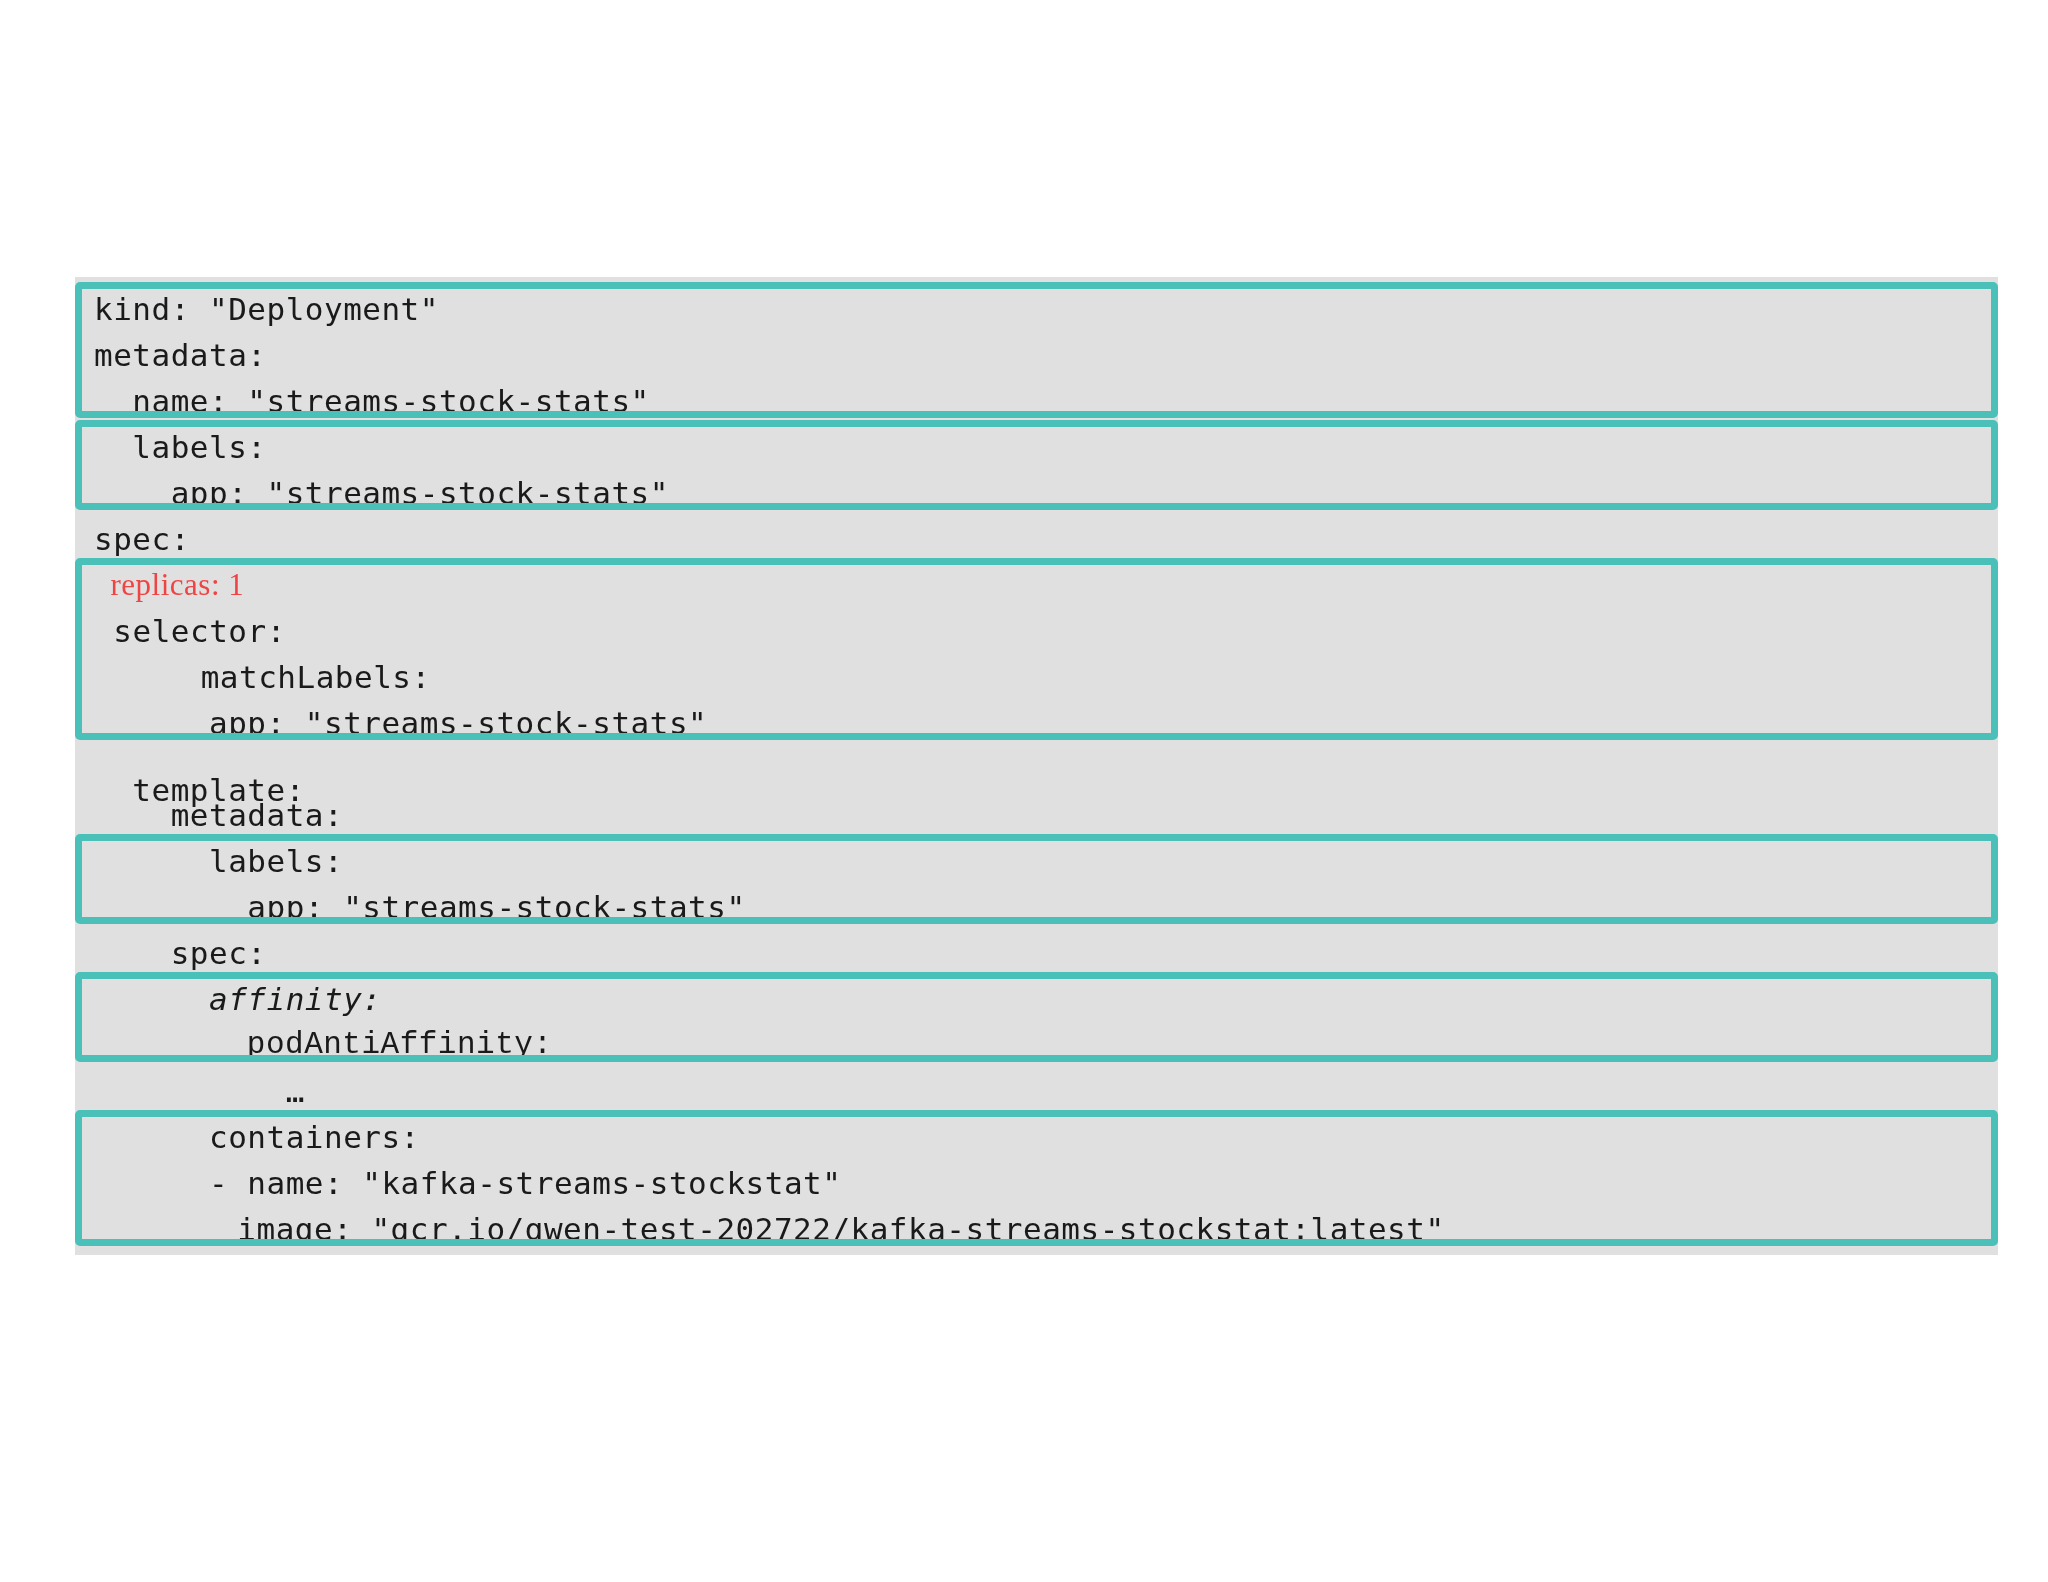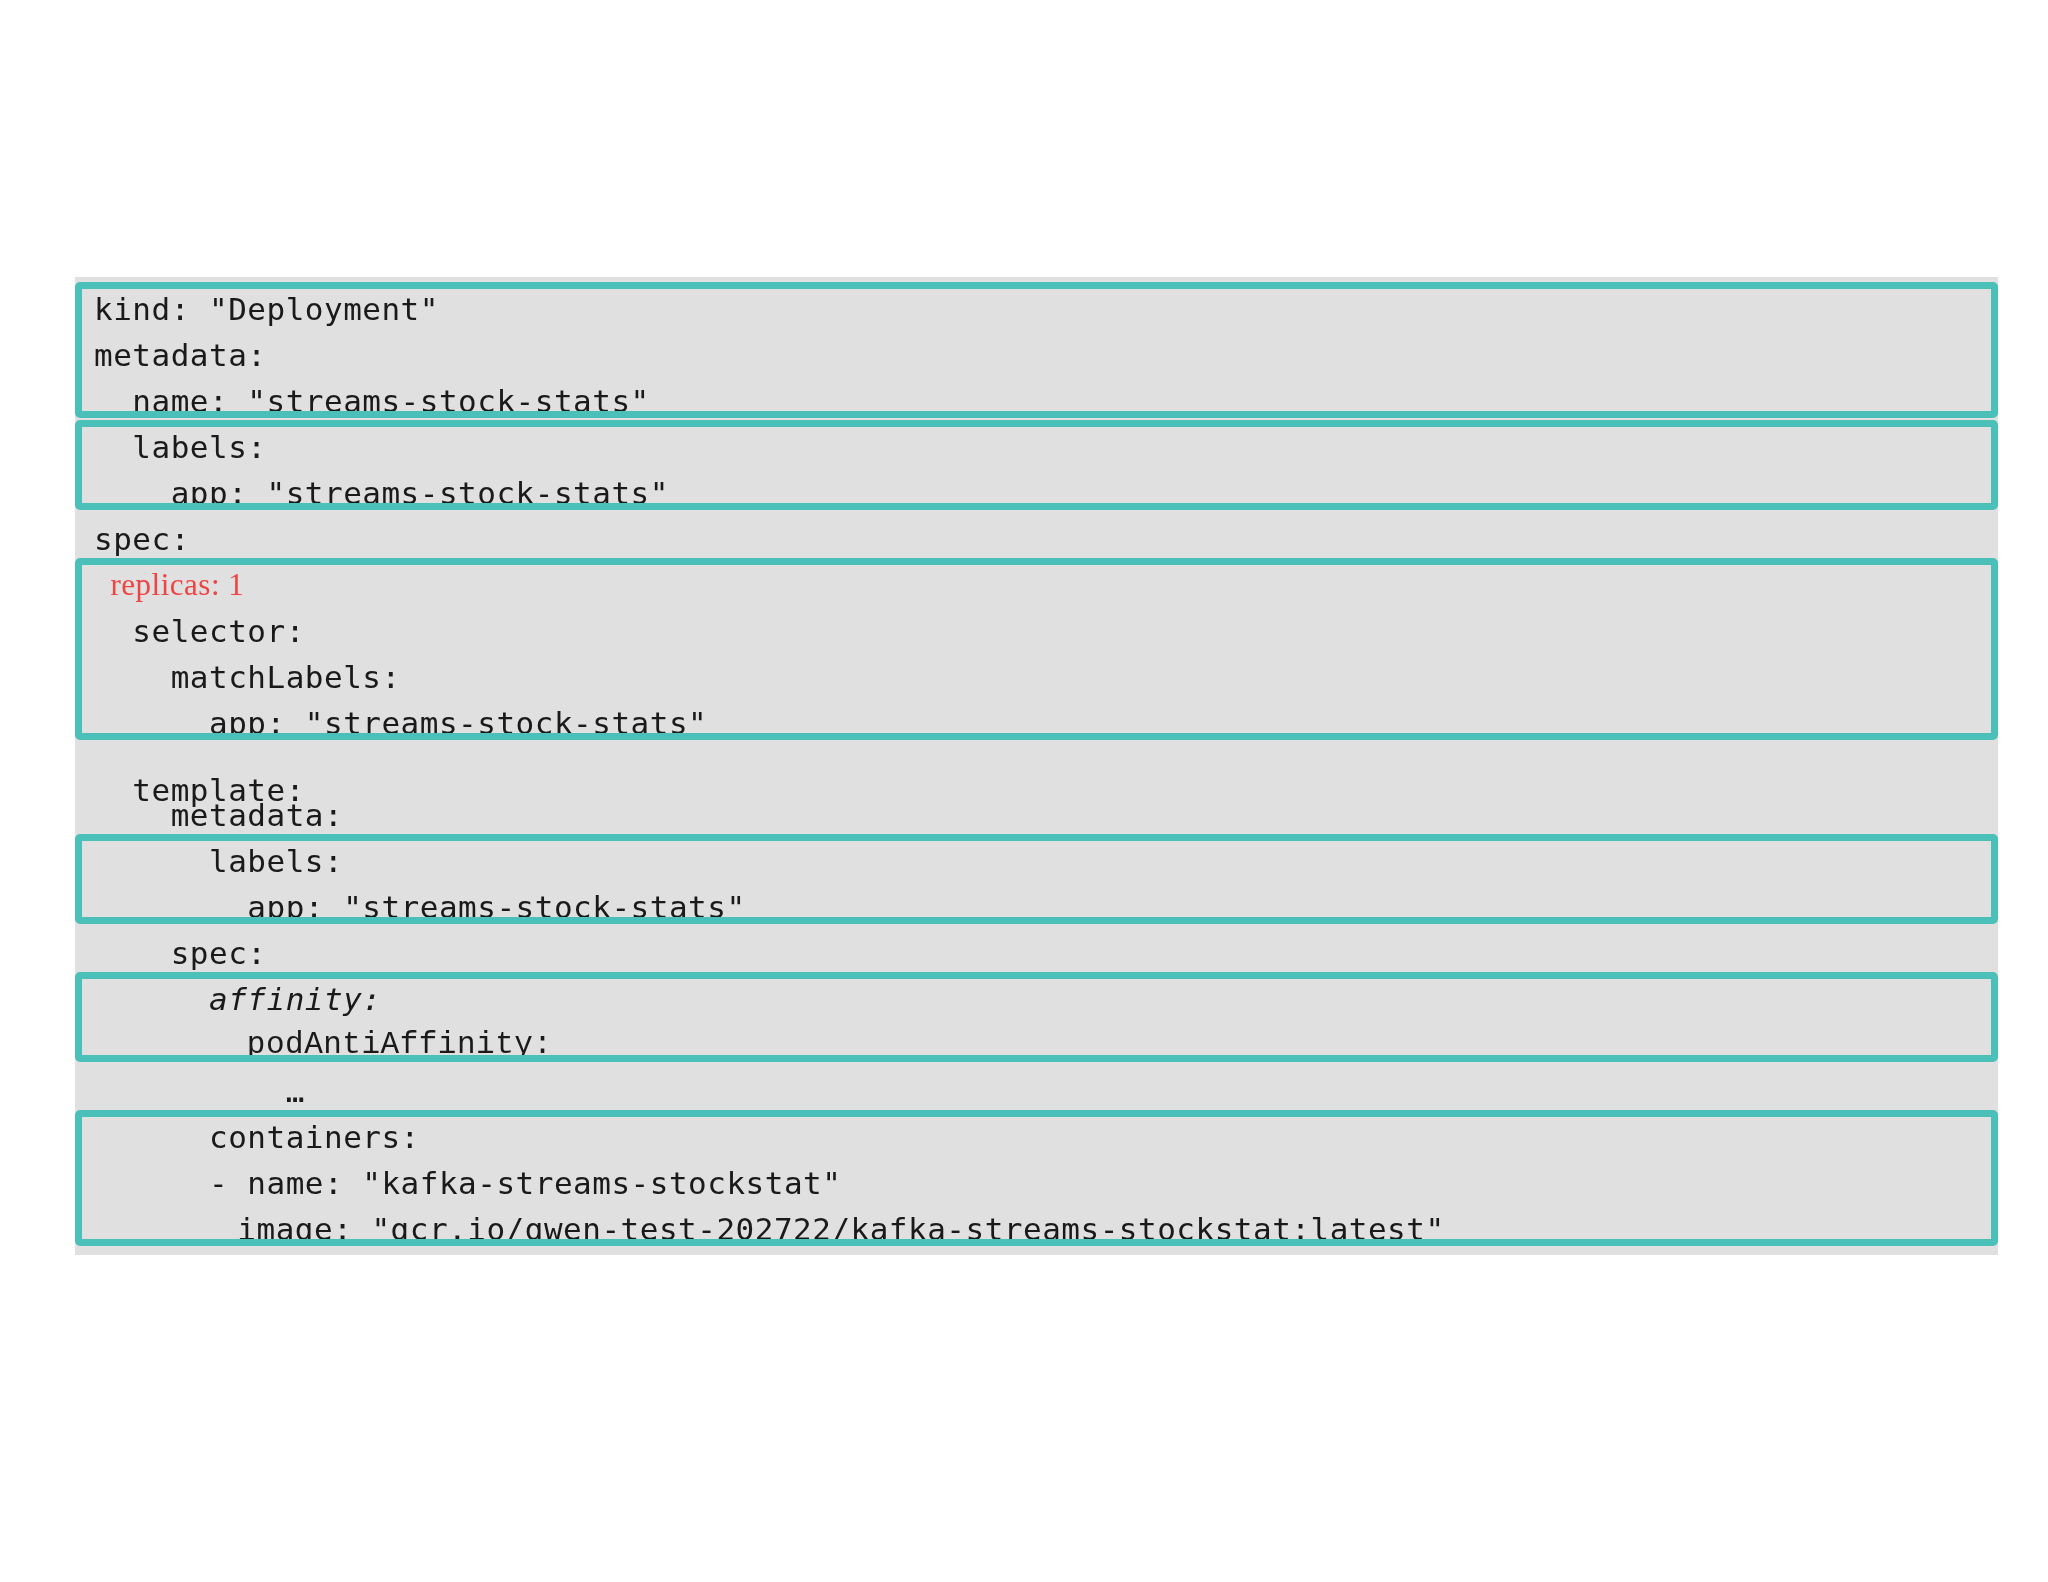--- a/index.html
+++ b/index.html
@@ -64,22 +64,22 @@
 <div id="code-panel">
   <div class="code-bg" style="background: rgb(224, 224, 224);"></div>
   <div id="lines-layer">
       <div class="code-line" style="top: 9px; padding-left: 19px; color: rgb(26, 26, 26);">kind: "Deployment"</div>
       <div class="code-line" style="top: 55px; padding-left: 19px; color: rgb(26, 26, 26);">metadata:</div>
       <div class="code-line" style="top: 101px; padding-left: 19px; color: rgb(26, 26, 26);">  name: "streams-stock-stats"</div>
       <div class="code-line" style="top: 147px; padding-left: 19px; color: rgb(26, 26, 26);">  labels:</div>
       <div class="code-line" style="top: 193px; padding-left: 19px; color: rgb(26, 26, 26);">    app: "streams-stock-stats"</div>
       <div class="code-line" style="top: 239px; padding-left: 19px; color: rgb(26, 26, 26);">spec:</div>
       <div class="code-line" style="top: 285px; padding-left: 19px; color: #ef4444; font-family: Liberation Serif, serif;">  replicas: 1</div>
-      <div class="code-line" style="top: 331px; padding-left: 19px; color: rgb(26, 26, 26);">  selector:</div>
-      <div class="code-line" style="top: 377px; padding-left: 19px; color: rgb(26, 26, 26);">    matchLabels:</div>
+      <div class="code-line" style="top: 331px; color: rgb(26, 26, 26);">  selector:</div>
+      <div class="code-line" style="top: 377px; padding-left: 19px; color: rgb(26, 26, 26); margin-left: 30px;">    matchLabels:</div>
       <div class="code-line" style="top: 423px; padding-left: 19px; color: rgb(26, 26, 26);">      app: "streams-stock-stats"</div>
       <div class="code-line" style="top: 490px; padding-left: 19px; color: rgb(26, 26, 26);">  template:</div>
       <div class="code-line" style="top: 515px; padding-left: 19px; color: rgb(26, 26, 26);">    metadata:</div>
       <div class="code-line" style="top: 561px; padding-left: 19px; color: rgb(26, 26, 26);">      labels:</div>
       <div class="code-line" style="top: 607px; padding-left: 19px; color: rgb(26, 26, 26);">        app: "streams-stock-stats"</div>
       <div class="code-line" style="top: 653px; padding-left: 19px; color: rgb(26, 26, 26);">    spec:</div>
       <div class="code-line" style="top: 699px; padding-left: 19px; color: rgb(26, 26, 26); font-style: italic;">      affinity:</div>
       <div class="code-line" style="top: 745px; padding-left: 19px; color: rgb(26, 26, 26); font-family: Liberation Mono, monospace;">        podAntiAffinity:</div>
       <div class="code-line" style="top: 791px; padding-left: 19px; color: rgb(26, 26, 26);">          …</div>
       <div class="code-line" style="top: 837px; padding-left: 19px; color: rgb(26, 26, 26);">      containers:</div>

